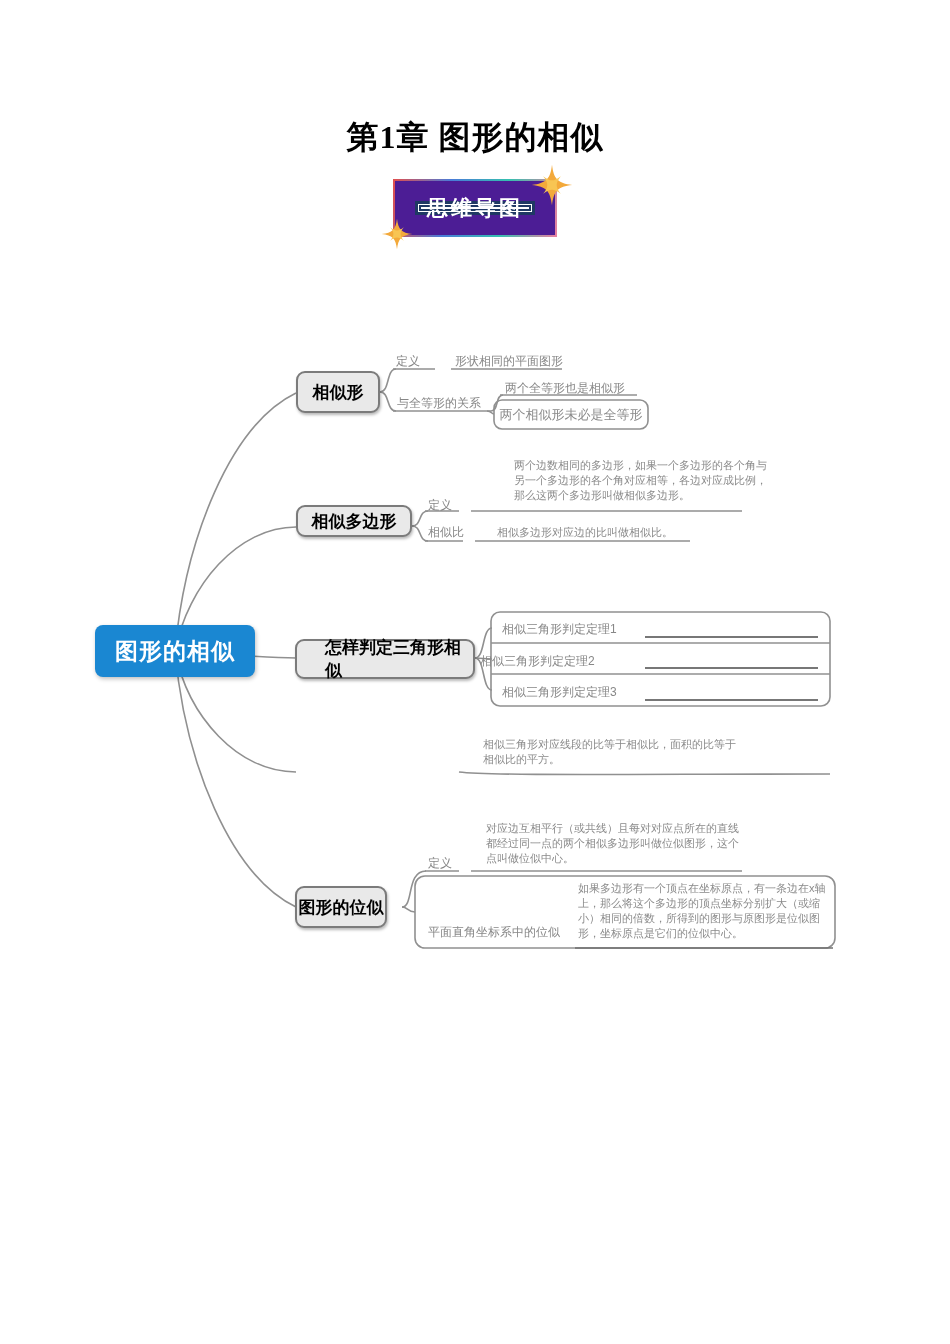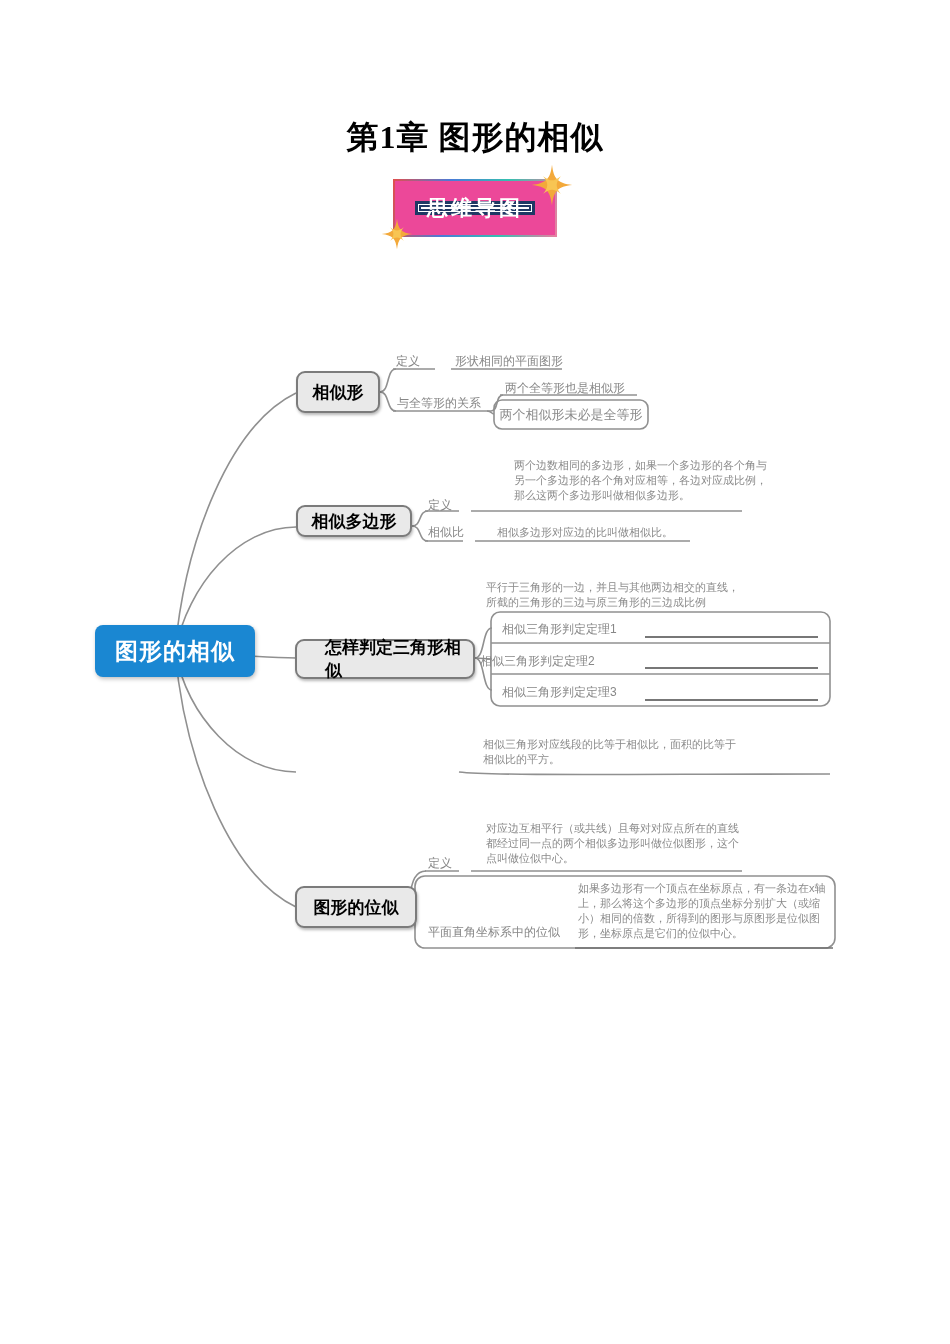--- a/index.html
+++ b/index.html
@@ -7,21 +7,21 @@
         font-family:"Liberation Sans","DejaVu Sans",sans-serif;}
   .abs{position:absolute;}
 
   
   .doc-title{left:0;top:116px;width:950px;text-align:center;
     font-family:"Liberation Serif","DejaVu Serif",serif;
     font-size:32px;font-weight:600;color:#000;letter-spacing:1px;}
 
   
   .badge-wrap{left:393px;top:179px;width:164px;height:58px;}
-  .badge-outer{position:absolute;left:0;top:0;right:0;bottom:0;background:#ec4899;
+  .badge-outer{position:absolute;left:0;top:0;right:0;bottom:0;background:#4c1d95;
     border:2px solid;border-image:linear-gradient(100deg,#e04f4f,#4a7bd8,#35c0b0,#e87fa0) 1;
     padding:20px;box-sizing:border-box;}
   .badge-navy{position:relative;width:100%;height:100%;background:#1f3864;
     display:flex;align-items:center;justify-content:center;
     box-shadow:inset 0 0 0 3px #1f3864,inset 0 0 0 4px #ffffff,
                inset 0 0 0 6px #1f3864,inset 0 0 0 7px #ffffff;}
   .badge-text{color:#ffffff;font-size:21px;font-weight:bold;letter-spacing:3px;}
   .star{position:absolute;}
 
   
@@ -29,21 +29,21 @@
     border-radius:9px;font-weight:bold;}
   .root-node{left:95px;top:625px;width:160px;height:52px;background:#1a87d2;
     color:#ffffff;font-size:23px;letter-spacing:1px;border-radius:8px;
     box-shadow:1px 2px 4px rgba(0,0,0,.25);font-family:Liberation Mono, monospace;}
   .branch{background:#e9e9e9;border:2px solid #7b7b7b;color:#000000;font-size:17px;
     box-shadow:1px 2px 3px rgba(0,0,0,.28);}
   .b1{left:296px;top:371px;width:84px;height:42px;}
   .b2{left:296px;top:505px;width:116px;height:32px;}
   .b3{left:295px;top:639px;width:180px;height:40px;font-size:17px;padding-left:28px;}
   .b4{left:295px;top:751px;width:164px;height:41px;}
-  .b5{left:295px;top:886px;width:122px;height:42px;}
+  .b5{left:295px;top:886px;width:92px;height:42px;}
 
   
   .lbl{font-size:12px;color:#878787;white-space:nowrap;}
   .txt{font-size:11px;color:#8a8a8a;line-height:15px;white-space:pre-line;}
   .boxed-child{left:494px;top:400px;width:154px;height:29px;display:flex;align-items:center;
     justify-content:center;font-size:13px;color:#8a8a8a;white-space:nowrap;}
   svg{display:block;}
 </style>
 </head>
 <body>
@@ -126,22 +126,20 @@
   <div class="abs lbl" style="left:505px;top:380px;">两个全等形也是相似形</div>
   <div class="abs boxed-child">两个相似形未必是全等形</div>
 
   <div class="abs lbl" style="left:428px;top:497px;">定义</div>
   <div class="abs txt" style="left:514px;top:458px;">两个边数相同的多边形，如果一个多边形的各个角与
 另一个多边形的各个角对应相等，各边对应成比例，
 那么这两个多边形叫做相似多边形。</div>
   <div class="abs lbl" style="left:428px;top:524px;">相似比</div>
   <div class="abs txt" style="left:497px;top:525px;">相似多边形对应边的比叫做相似比。</div>
 
-  <div class="abs txt" style="left:486px;top:580px;">平行于三角形的一边，并且与其他两边相交的直线，
-所截的三角形的三边与原三角形的三边成比例</div>
   <div class="abs lbl" style="left:502px;top:621px;">相似三角形判定定理1</div>
   <div class="abs lbl" style="left:480px;top:653px;">相似三角形判定定理2</div>
   <div class="abs lbl" style="left:502px;top:684px;">相似三角形判定定理3</div>
 
   <div class="abs txt" style="left:483px;top:737px;">相似三角形对应线段的比等于相似比，面积的比等于
 相似比的平方。</div>
 
   <div class="abs lbl" style="left:428px;top:855px;">定义</div>
   <div class="abs txt" style="left:486px;top:821px;">对应边互相平行（或共线）且每对对应点所在的直线
 都经过同一点的两个相似多边形叫做位似图形，这个

